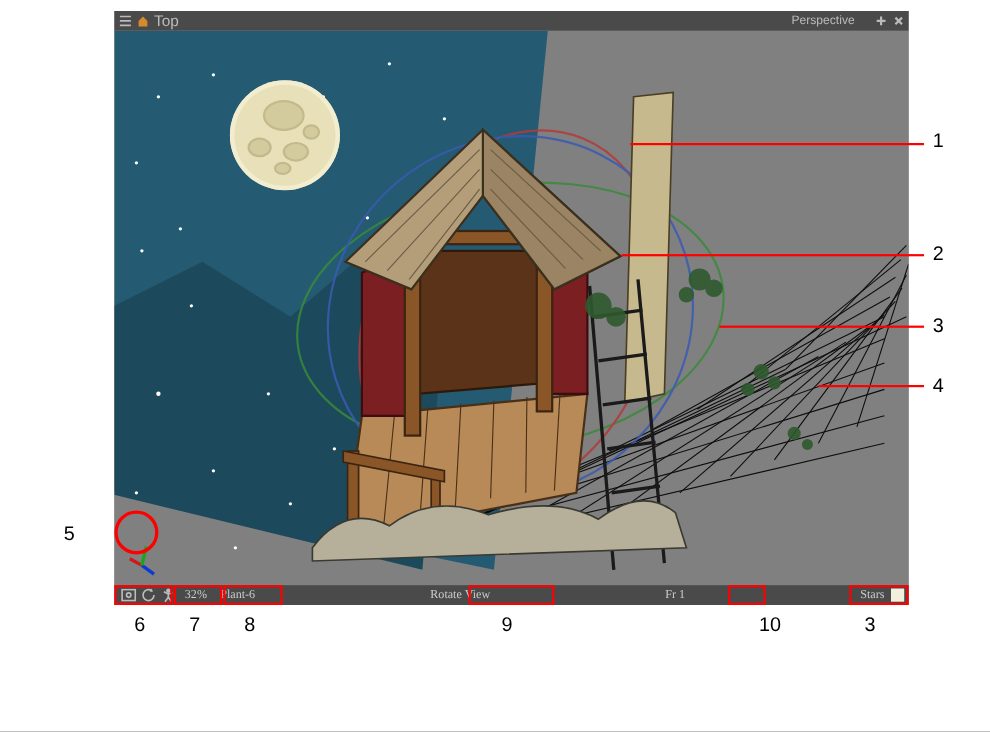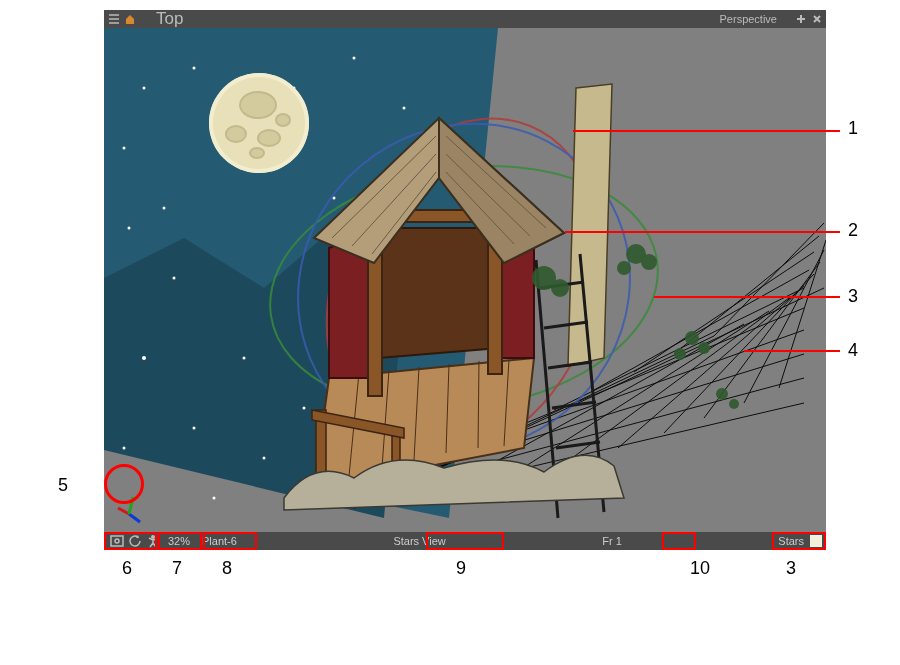--- a/index.html
+++ b/index.html
@@ -40,22 +40,22 @@
   }
   .icon-wrap {
     display: flex;
     align-items: center;
     justify-content: center;
     width: 16px;
     height: 16px;
   }
   .top-title {
     color: #bbb;
-    font-size: 17px;
-    margin-left: 18px;
+    font-size: 14px;
+    margin-left: 2px;
   }
   .top-spacer { flex: 1; }
   .top-right-btn {
     width: 14px;
     height: 14px;
     margin-left: 2px;
     display: flex;
     align-items: center;
     justify-content: center;
     color: #bbb;
@@ -80,20 +80,21 @@
     position: absolute;
     left: 0;
     bottom: 0;
     width: 100%;
     height: 18px;
     background: #4a4a4a;
     display: flex;
     align-items: center;
     box-sizing: border-box;
     padding: 0 4px;
+    font-family: Liberation Serif, serif;
   }
   .bb-item {
     color: #ccc;
     font-size: 11px;
     padding: 0 6px;
     display: flex;
     align-items: center;
   }
   .bb-item.icon {
     padding: 0 2px;
@@ -353,21 +354,21 @@
       </div>
       <div class="bb-item icon">
         <svg width="14" height="14" viewBox="0 0 14 14">
             <circle cx="7" cy="3" r="2" fill="#bbb"></circle>
             <path d="M7 5 L7 9 M7 6 L3 4 M7 6 L11 5 M7 9 L4 13 M7 9 L10 13" stroke="#bbb" stroke-width="1.5" fill="none"></path>
           </svg>
       </div>
       <div class="bb-item">32%</div>
       <div class="bb-item">Plant-6</div>
       <div class="bb-spacer"></div>
-      <div class="bb-item">Stars View</div>
+      <div class="bb-item">Rotate View</div>
       <div class="bb-spacer"></div>
       <div class="bb-item">Fr 1</div>
       <div class="bb-spacer"></div>
       <div class="bb-item" style="padding-right:2px;text-align:right;">Stars</div>
       <div class="swatch"></div>
     </div>
   </div>
 
   <div class="ann-line" style="left:573px; top:130px; width:267px;"></div>
   <div class="ann-label" style="left:848px; top:118px;">1</div>

